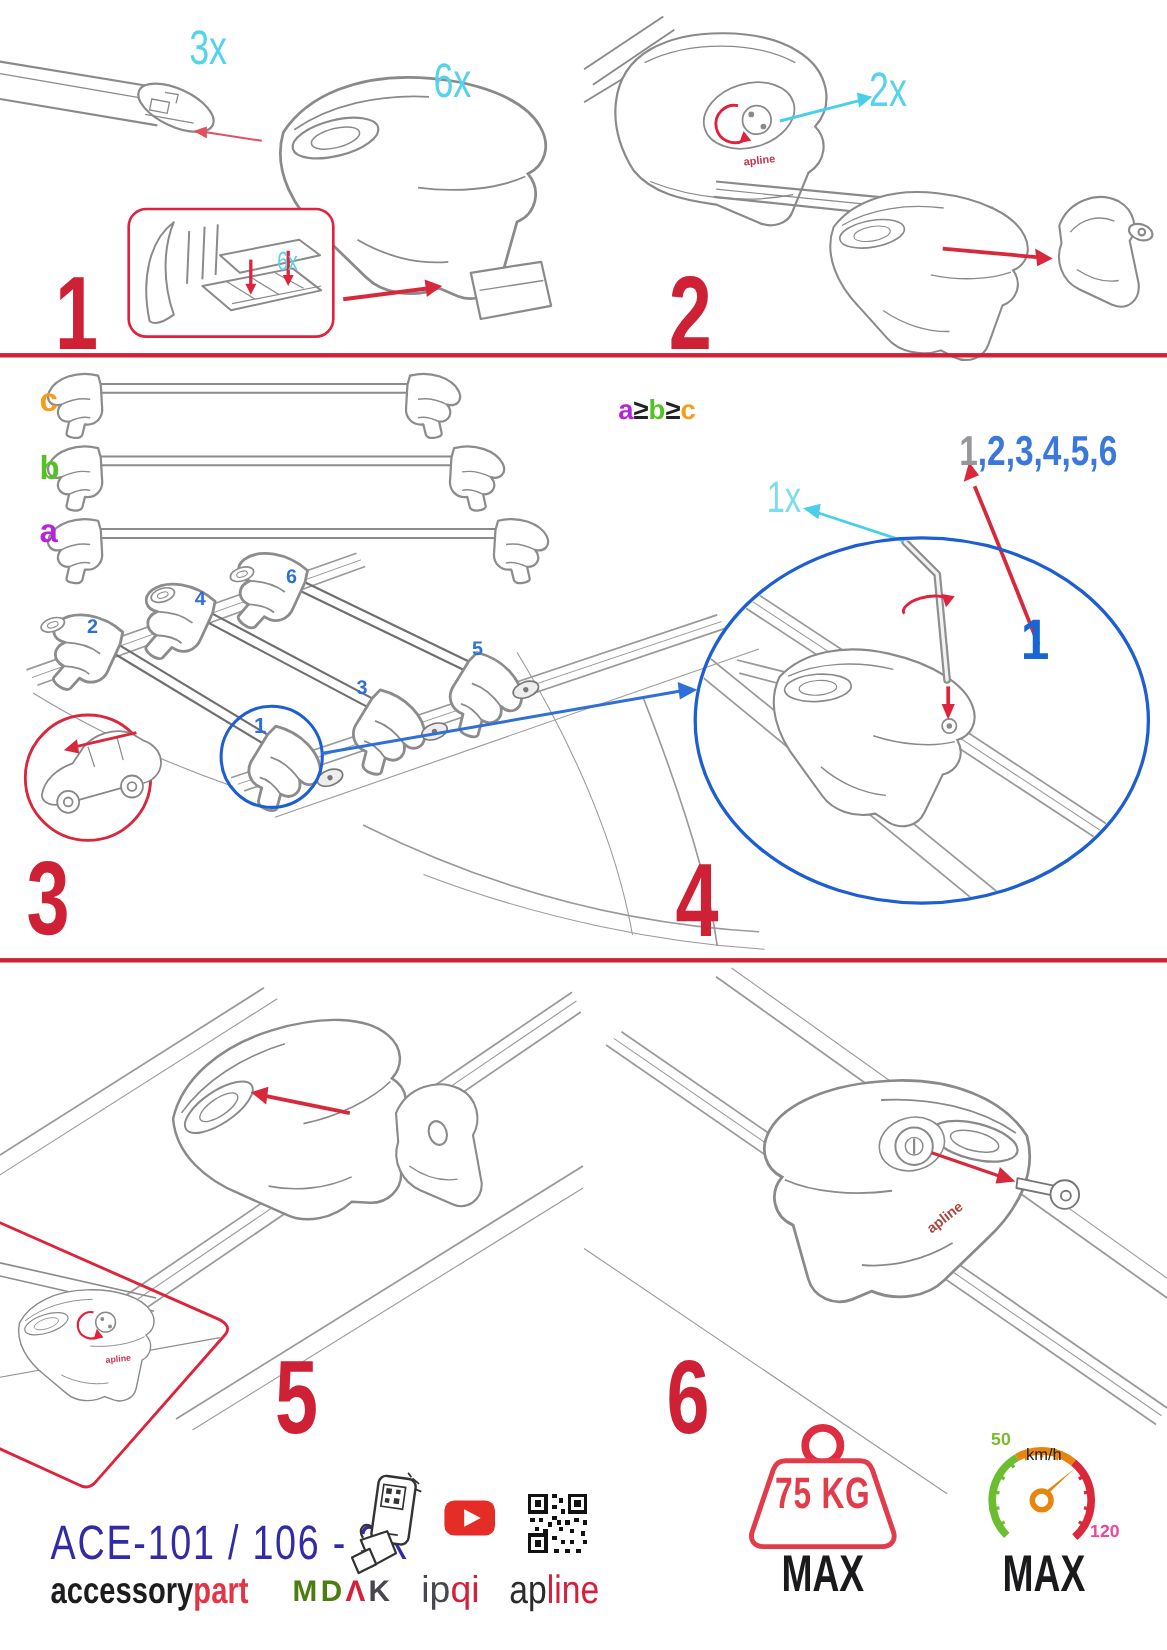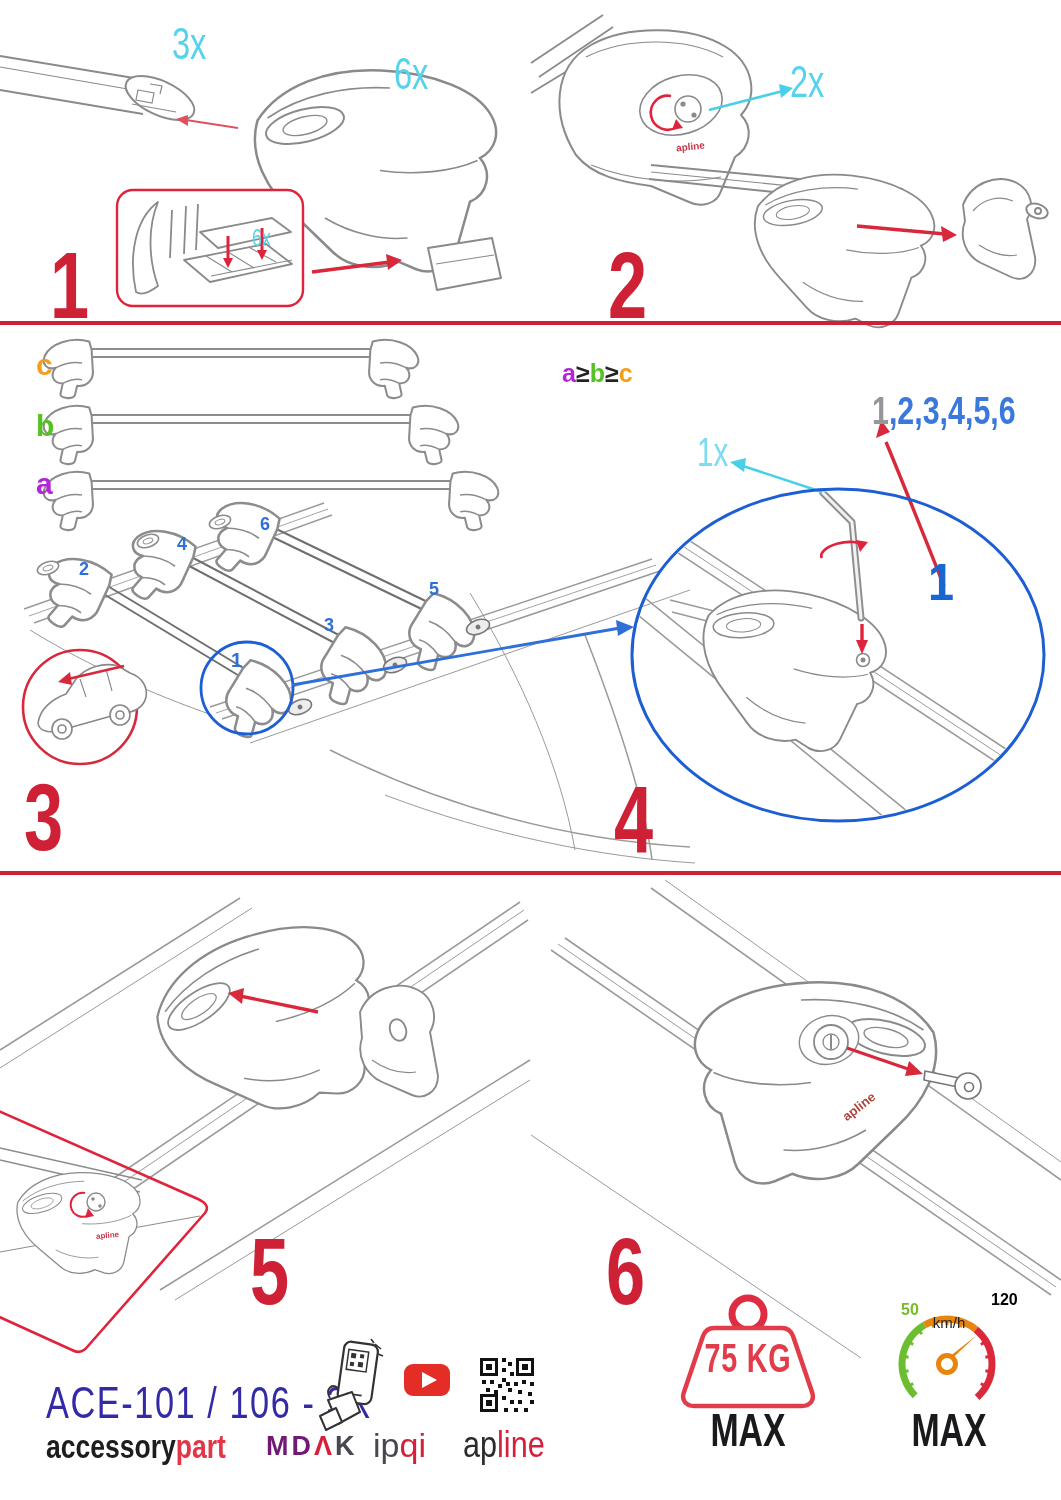--- a/index.html
+++ b/index.html
@@ -340,27 +340,27 @@
         <rect x="38" y="23" width="5" height="5" fill="#333"></rect>
       <path d="M30,56 L46,56" stroke="#333" stroke-width="1.6"></path>
     </g>
     <path d="M57,6 l6,5 M60,16 l5,2 M53,1 l3,4" stroke="#333" stroke-width="1.6" fill="none"></path>
     <g fill="#fff" stroke="#333" stroke-width="2" stroke-linejoin="round">
       <path d="M10,62 L34,54 L42,74 L20,86 Z"></path>
       <path d="M12,60 C7,52 13,45 20,50" fill="none"></path>
       <path d="M2,78 L18,70 L24,84 L8,92 Z"></path>
     </g>
   </svg>
-  <span class="abs" style="left:266px;top:1433px;font:700 27px/1 'Liberation Sans',sans-serif;letter-spacing:3px"><span style="color:#701a75">MD</span><span style="color:#d5203b">Λ</span><span style="color:#474750">K</span></span>
+  <span class="abs" style="left:266px;top:1433px;font:700 27px/1 'Liberation Sans',sans-serif;letter-spacing:3px"><span style="color:#4d7c0f">MD</span><span style="color:#d5203b">Λ</span><span style="color:#474750">K</span></span>
 
   <svg style="left:404px;top:1364px" width="46" height="32" viewBox="0 0 46 32">
     <rect x="0" y="0" width="46" height="32" rx="9" fill="#e52d27"></rect>
     <polygon points="18,8 33,16 18,24" fill="#fff"></polygon>
   </svg>
-  <span class="abs" style="left:373px;top:1428px;font:400 34px/1 'Liberation Sans',sans-serif"><span style="color:#474750">ip</span><span style="color:#d5203b">qi</span></span>
+  <span class="abs" style="left:383px;top:1428px;font:400 34px/1 'Liberation Sans',sans-serif"><span style="color:#474750">ip</span><span style="color:#d5203b">qi</span></span>
 
   <svg style="left:478px;top:1356px" width="58" height="58" viewBox="0 0 58 58" shape-rendering="crispEdges">
     <rect width="58" height="58" fill="#fff"></rect>
     <g fill="#111">
       <rect x="2" y="2" width="18" height="18"></rect>
         <rect x="38" y="2" width="18" height="18"></rect>
         <rect x="2" y="38" width="18" height="18"></rect>
     </g>
     <g fill="#fff">
       <rect x="5" y="5" width="12" height="12"></rect>
@@ -425,17 +425,17 @@
     <g stroke="#d9293b" stroke-width="3">
       <path d="M96.8,48.5 L103.7,44.5"></path>
         <path d="M101.4,61.2 L109.3,59.8"></path>
       <path d="M101.4,74.8 L109.3,76.2"></path>
         <path d="M96.8,87.5 L103.7,91.5"></path>
     </g>
     <polygon points="56,74 65,61 93,39" fill="#e8850f"></polygon>
     <circle cx="63" cy="68" r="8.5" fill="#fff" stroke="#e8850f" stroke-width="5"></circle>
   </svg>
   <span class="abs" style="left:901px;top:1302px;font:700 16px/1 'Liberation Sans',sans-serif;color:#76bd28">50</span>
-  <span class="abs" style="left:991px;top:1292px;font:700 16px/1 'Liberation Sans',sans-serif;color:#000000">120</span>
+  <span class="abs" style="left:991px;top:1385px;font:700 16px/1 'Liberation Sans',sans-serif;color:#ec4899">120</span>
   <span class="abs ctr" style="left:884px;top:1315px;width:130px;font:400 15px/1 'Liberation Sans',sans-serif;color:#222">km/h</span>
   <span class="abs ctr" style="left:884px;top:1406px;width:130px;font:700 47px/1 'Liberation Sans',sans-serif;color:#1a1a1c;transform:scaleX(.72);transform-origin:center top">MAX</span>
 
 </div>
 
 </body></html>

